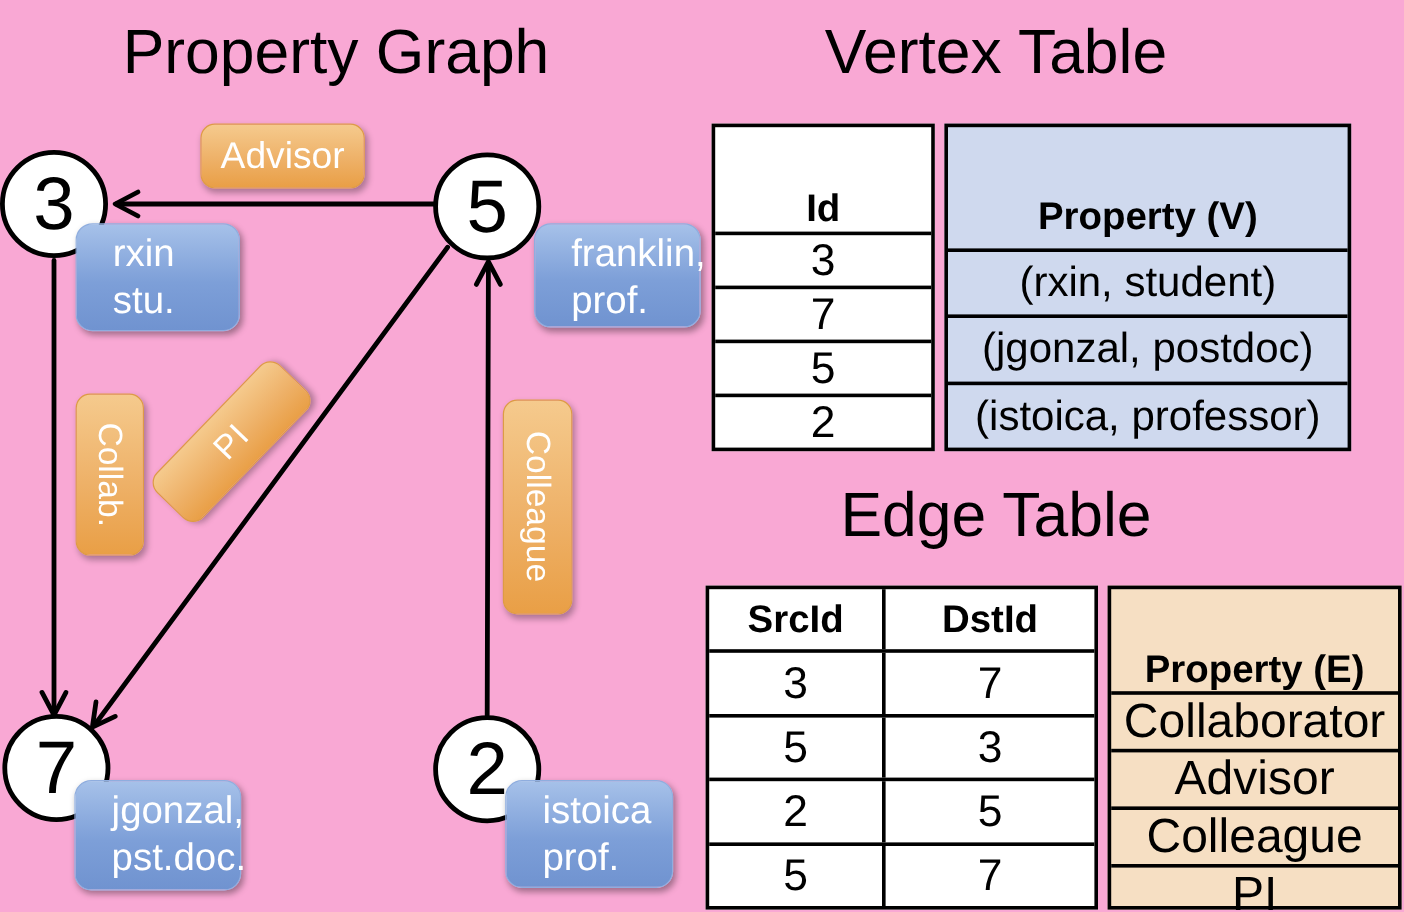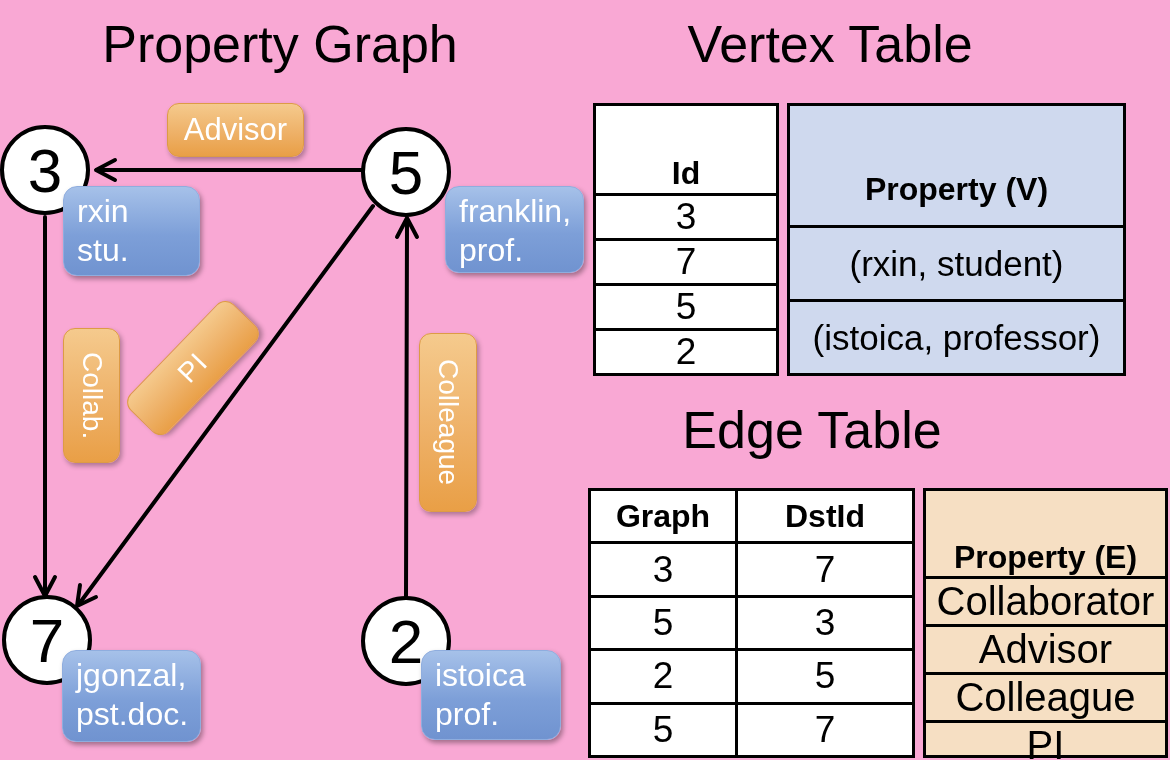--- a/index.html
+++ b/index.html
@@ -2,36 +2,36 @@
 <html><head>
 <meta charset="utf-8">
 <style>
   html,body { margin:0; padding:0; background:#fff; }
   body { width:1170px; height:760px; font-family:"Liberation Sans", sans-serif; }
   .canvas { position:relative; width:1170px; height:760px; overflow:hidden; background:#f9a8d4; }
 
   .big-title { position:absolute; font-size:52px; font-weight:300; color:#000; text-align:center; white-space:nowrap; }
   .graph-title  { left:-10px; top:14px; width:580px; }
   .vtable-title { left:590px; top:14px; width:480px; }
-  .etable-title { left:572px; top:400px; width:480px;text-align:center; }
+  .etable-title { left:590px; top:400px; width:480px;text-align:center; }
 
   svg.edges { position:absolute; left:0; top:0; }
 
   .node { position:absolute; width:82px; height:82px; border:4px solid #000; border-radius:50%;
           background:#fff; display:flex; align-items:center; justify-content:center;
           font-size:62px; font-weight:300; color:#000; z-index:2; }
   .node-3 { left:0px;   top:125px; }
   .node-5 { left:361px; top:127px; }
   .node-7 { left:2px;   top:595px; }
   .node-2 { left:361px; top:596px; }
 
   .vbox { position:absolute; z-index:3; box-sizing:border-box; border-radius:14px;
           background:linear-gradient(180deg,#a6c1e9 0%,#7d9fd8 55%,#7093d0 100%);
           border:1px solid #8fadde; box-shadow:2px 3px 5px rgba(0,0,0,.35);
-          color:#fff; font-size:32px; line-height:39px; padding:5px 0 0 13px; }
+          color:#fff; font-size:32px; line-height:39px; padding:5px 0 0 30px; }
   .vbox span { display:block; }
   .vbox-rxin     { left:63px;  top:186px; width:137px; height:90px; }
   .vbox-franklin { left:421px; top:186px; width:139px; height:87px;margin-left:24px; }
   .vbox-jgonzal  { left:62px;  top:650px; width:139px; height:92px; }
   .vbox-istoica  { left:421px; top:650px; width:140px; height:90px; }
 
   .ebox { position:absolute; z-index:3; box-sizing:border-box; border-radius:12px;
           background:linear-gradient(180deg,#f5cохав 0%); }
   .ebox { background:linear-gradient(180deg,#f5ca8d 0%,#eeb168 55%,#e99f46 100%);
           border:1px solid #dd9b45; box-shadow:2px 3px 5px rgba(0,0,0,.3);
@@ -127,28 +127,29 @@
   <div class="tcol vt-id">
     <div class="cell hdr">Id</div>
     <div class="cell num">3</div>
     <div class="cell num">7</div>
     <div class="cell num">5</div>
     <div class="cell num">2</div>
   </div>
   <div class="tcol vt-prop">
     <div class="cell hdr">Property (V)</div>
     <div class="cell">(rxin, student)</div>
+    <div class="cell">(jgonzal, postdoc)</div>
     <div class="cell">(istoica, professor)</div>
   </div>
 
   <div class="big-title etable-title">Edge Table</div>
 
   <div class="tcol et-ids">
     <div class="row hdr">
-      <div class="c1">Graph</div>
+      <div class="c1">SrcId</div>
       <div class="c2">DstId</div>
     </div>
     <div class="row">
       <div class="c1">3</div>
       <div class="c2">7</div>
     </div>
     <div class="row">
       <div class="c1">5</div>
       <div class="c2">3</div>
     </div>

